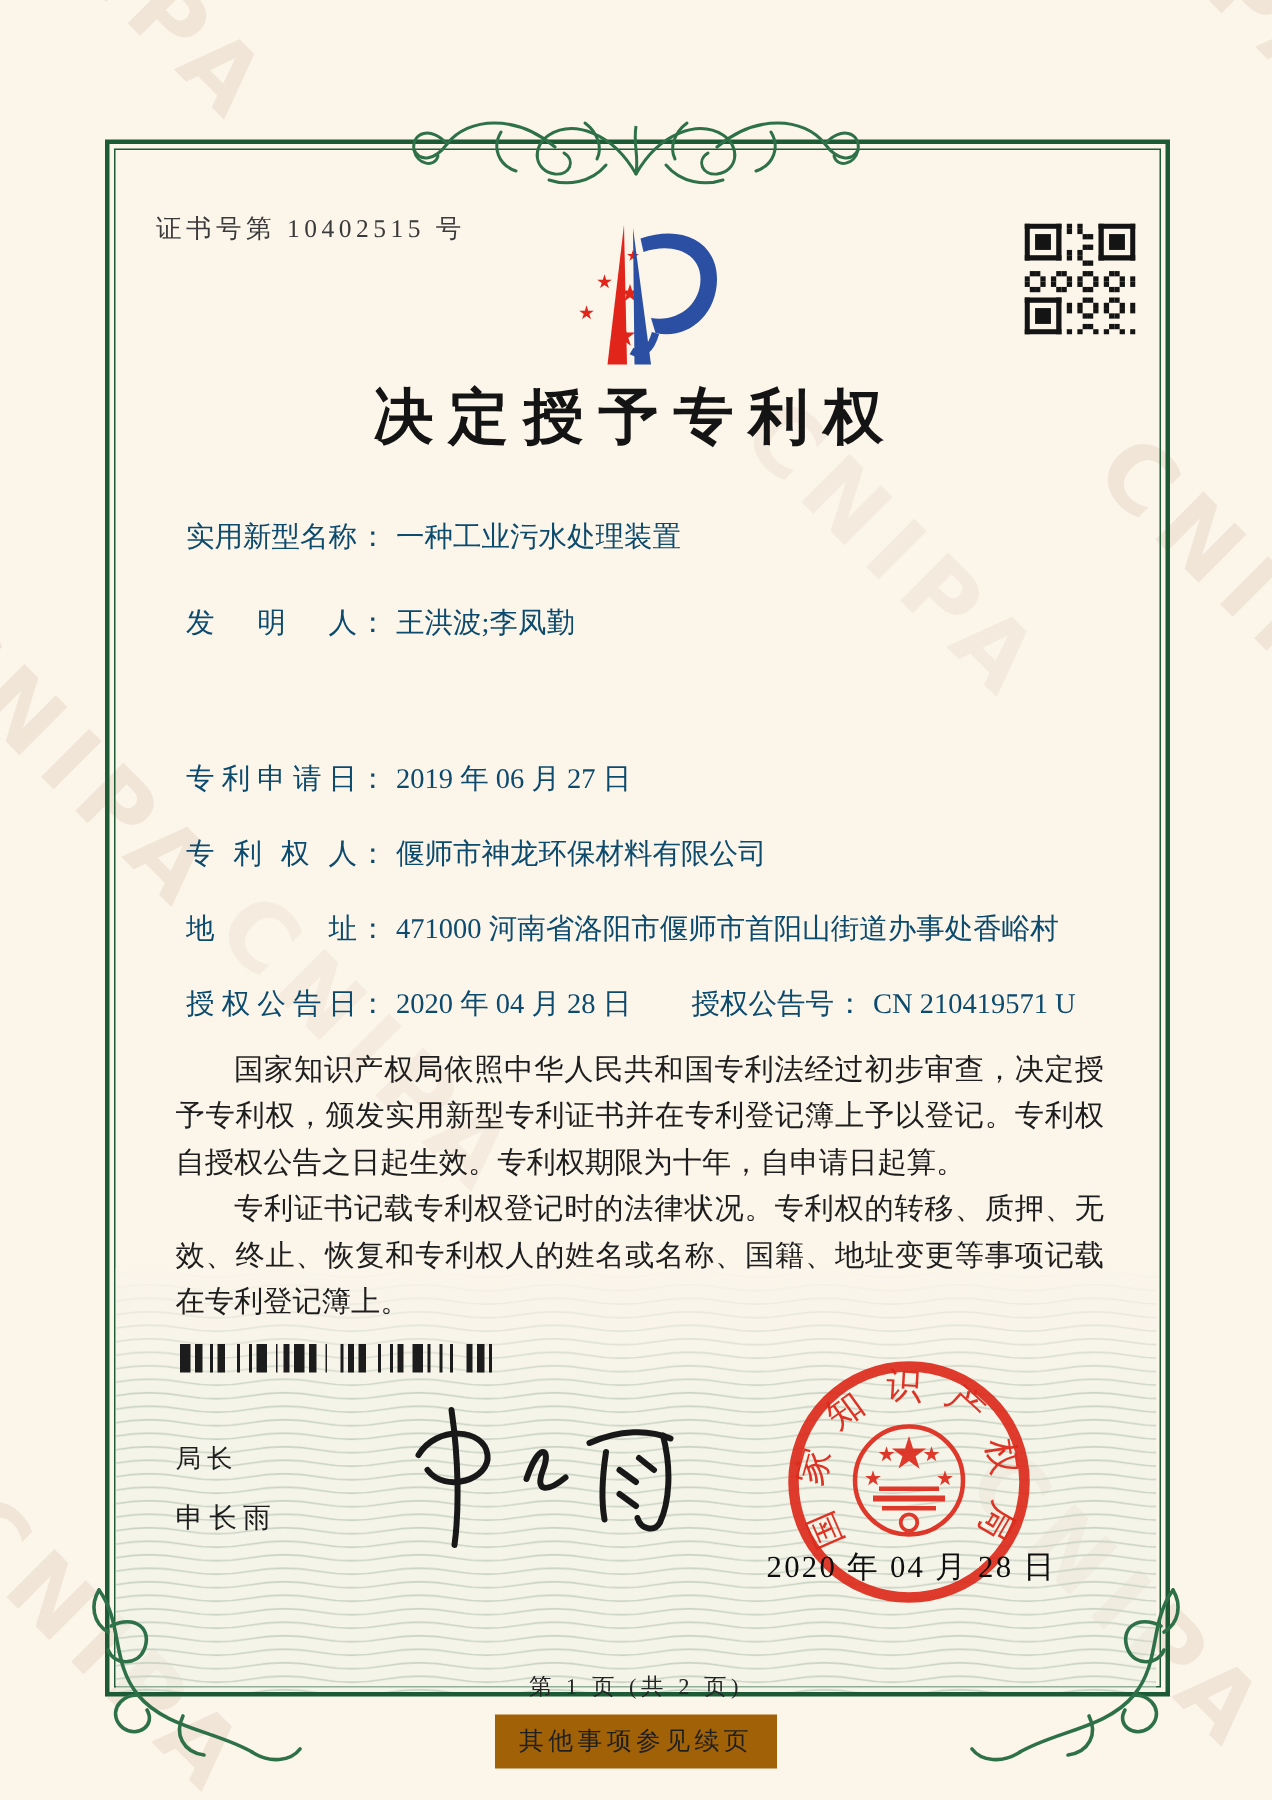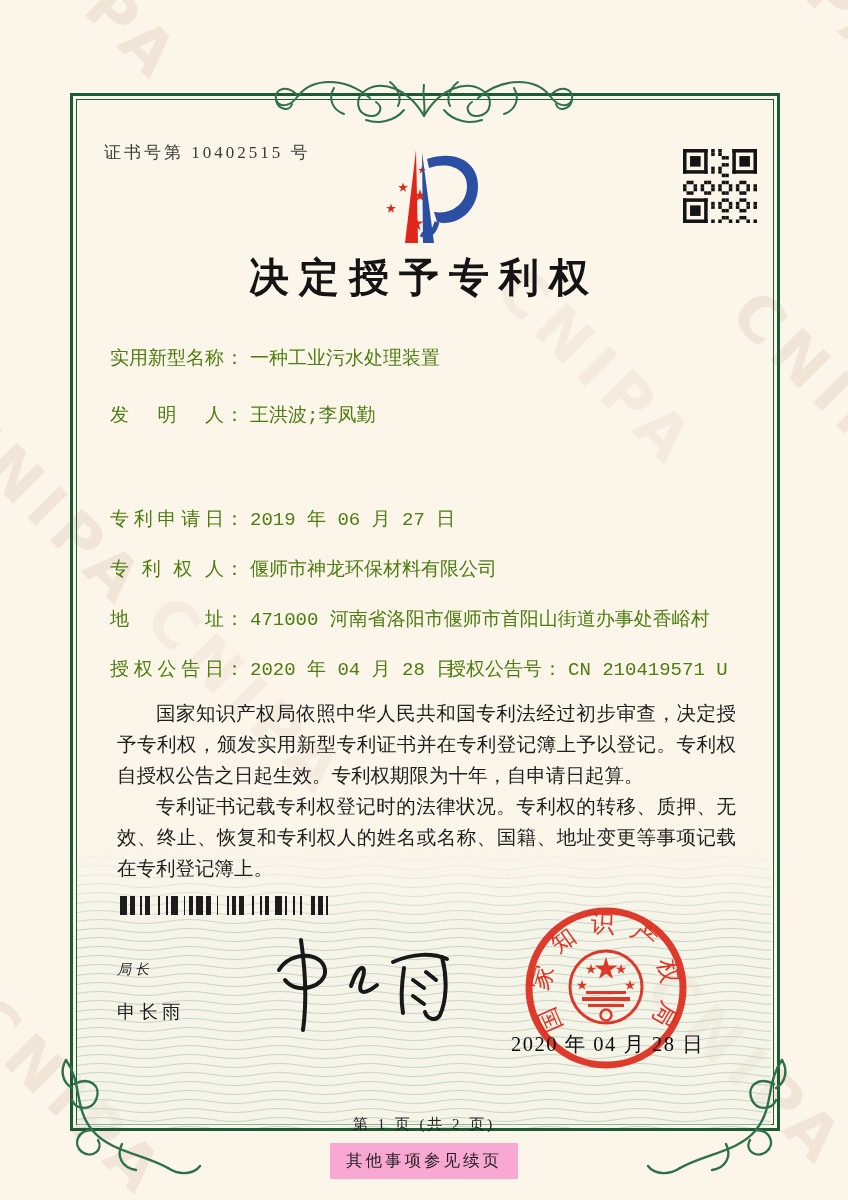--- a/index.html
+++ b/index.html
@@ -14,41 +14,41 @@
   .frame-inner{position:absolute;inset:3px;border:1px solid #1d5b37;}
   
   .waves{position:absolute;left:77px;top:845px;width:694px;height:283px;overflow:hidden;z-index:3;}
   .content{position:absolute;inset:0;z-index:4;}
   .abs{position:absolute;}
   .certno{left:104px;top:141px;font-size:17px;letter-spacing:3px;color:#3a3a3a;}
   .logo{left:352px;top:143px;}
   .qr{left:683px;top:149px;width:74px;height:74px;}
   .title{left:0;right:0;top:250px;text-align:center;font-size:40px;font-weight:bold;
          letter-spacing:10px;color:#141414;}
-  .row{position:absolute;left:110px;width:640px;font-size:19px;color:#4d7c0f;font-family:Liberation Mono, monospace;}
+  .row{position:absolute;left:124px;width:640px;font-size:19px;color:#0c4a6e;}
   .flabel{display:inline-block;width:114px;text-align:justify;text-align-last:justify;}
   .fcolon{margin:0 6px 0 1px;}
   .grp2{position:absolute;left:337px;top:0;white-space:nowrap;}
   .grp2 .flabel{width:auto;text-align:left;text-align-last:auto;}
   .bodytext{left:117px;top:698px;width:619px;font-size:19.5px;line-height:31px;color:#1e1e1e;
             text-align:justify;}
   .bodytext p{margin:0;text-indent:2em;}
   .barcode{left:120px;top:896px;width:218px;height:19px;}
   .barcode i{position:absolute;top:0;height:100%;background:#1c1c1c;}
-  .sigtitle{left:117px;top:961px;font-size:14px;letter-spacing:4px;color:#1d1d1d;font-style:italic;}
+  .sigtitle{left:117px;top:961px;font-size:17px;letter-spacing:4px;color:#1d1d1d;}
   .signame{left:117px;top:999px;font-size:18.5px;letter-spacing:4px;color:#1d1d1d;}
   .sigsvg{left:235px;top:928px;}
   .sealwrap{left:519px;top:901px;width:174px;height:174px;}
   .sealdate{left:511px;top:1030px;font-size:20.5px;letter-spacing:1.5px;color:#0e0e0e;z-index:6;}
   .pageinfo{left:0;right:0;top:1092px;text-align:center;font-size:15px;letter-spacing:3px;color:#242424;margin-top:23px;}
   .orn{z-index:5;}
   .orn-top{left:274px;top:68px;}
   .orn-bl{left:52px;top:1056px;}
   .orn-br{left:646px;top:1056px;transform:scaleX(-1);}
-  .footnote{left:50%;top:1143px;transform:translateX(-50%);background:#f9a8d4;
+  .footnote{left:50%;top:1143px;transform:translateX(-50%);background:#a16207;
             padding:7px 16px;font-size:16.5px;letter-spacing:3px;color:#1f1f1f;z-index:6;}
 </style>
 </head>
 <body>
 
 <div class="page">
 
   <span class="wm" style="left:-45px;top:-55px">CNIPA</span>
   <span class="wm" style="left:676px;top:-70px">CNIPA</span>
   <span class="wm" style="left:470px;top:330px;color:rgba(203,166,140,0.13)">CNIPA</span>

